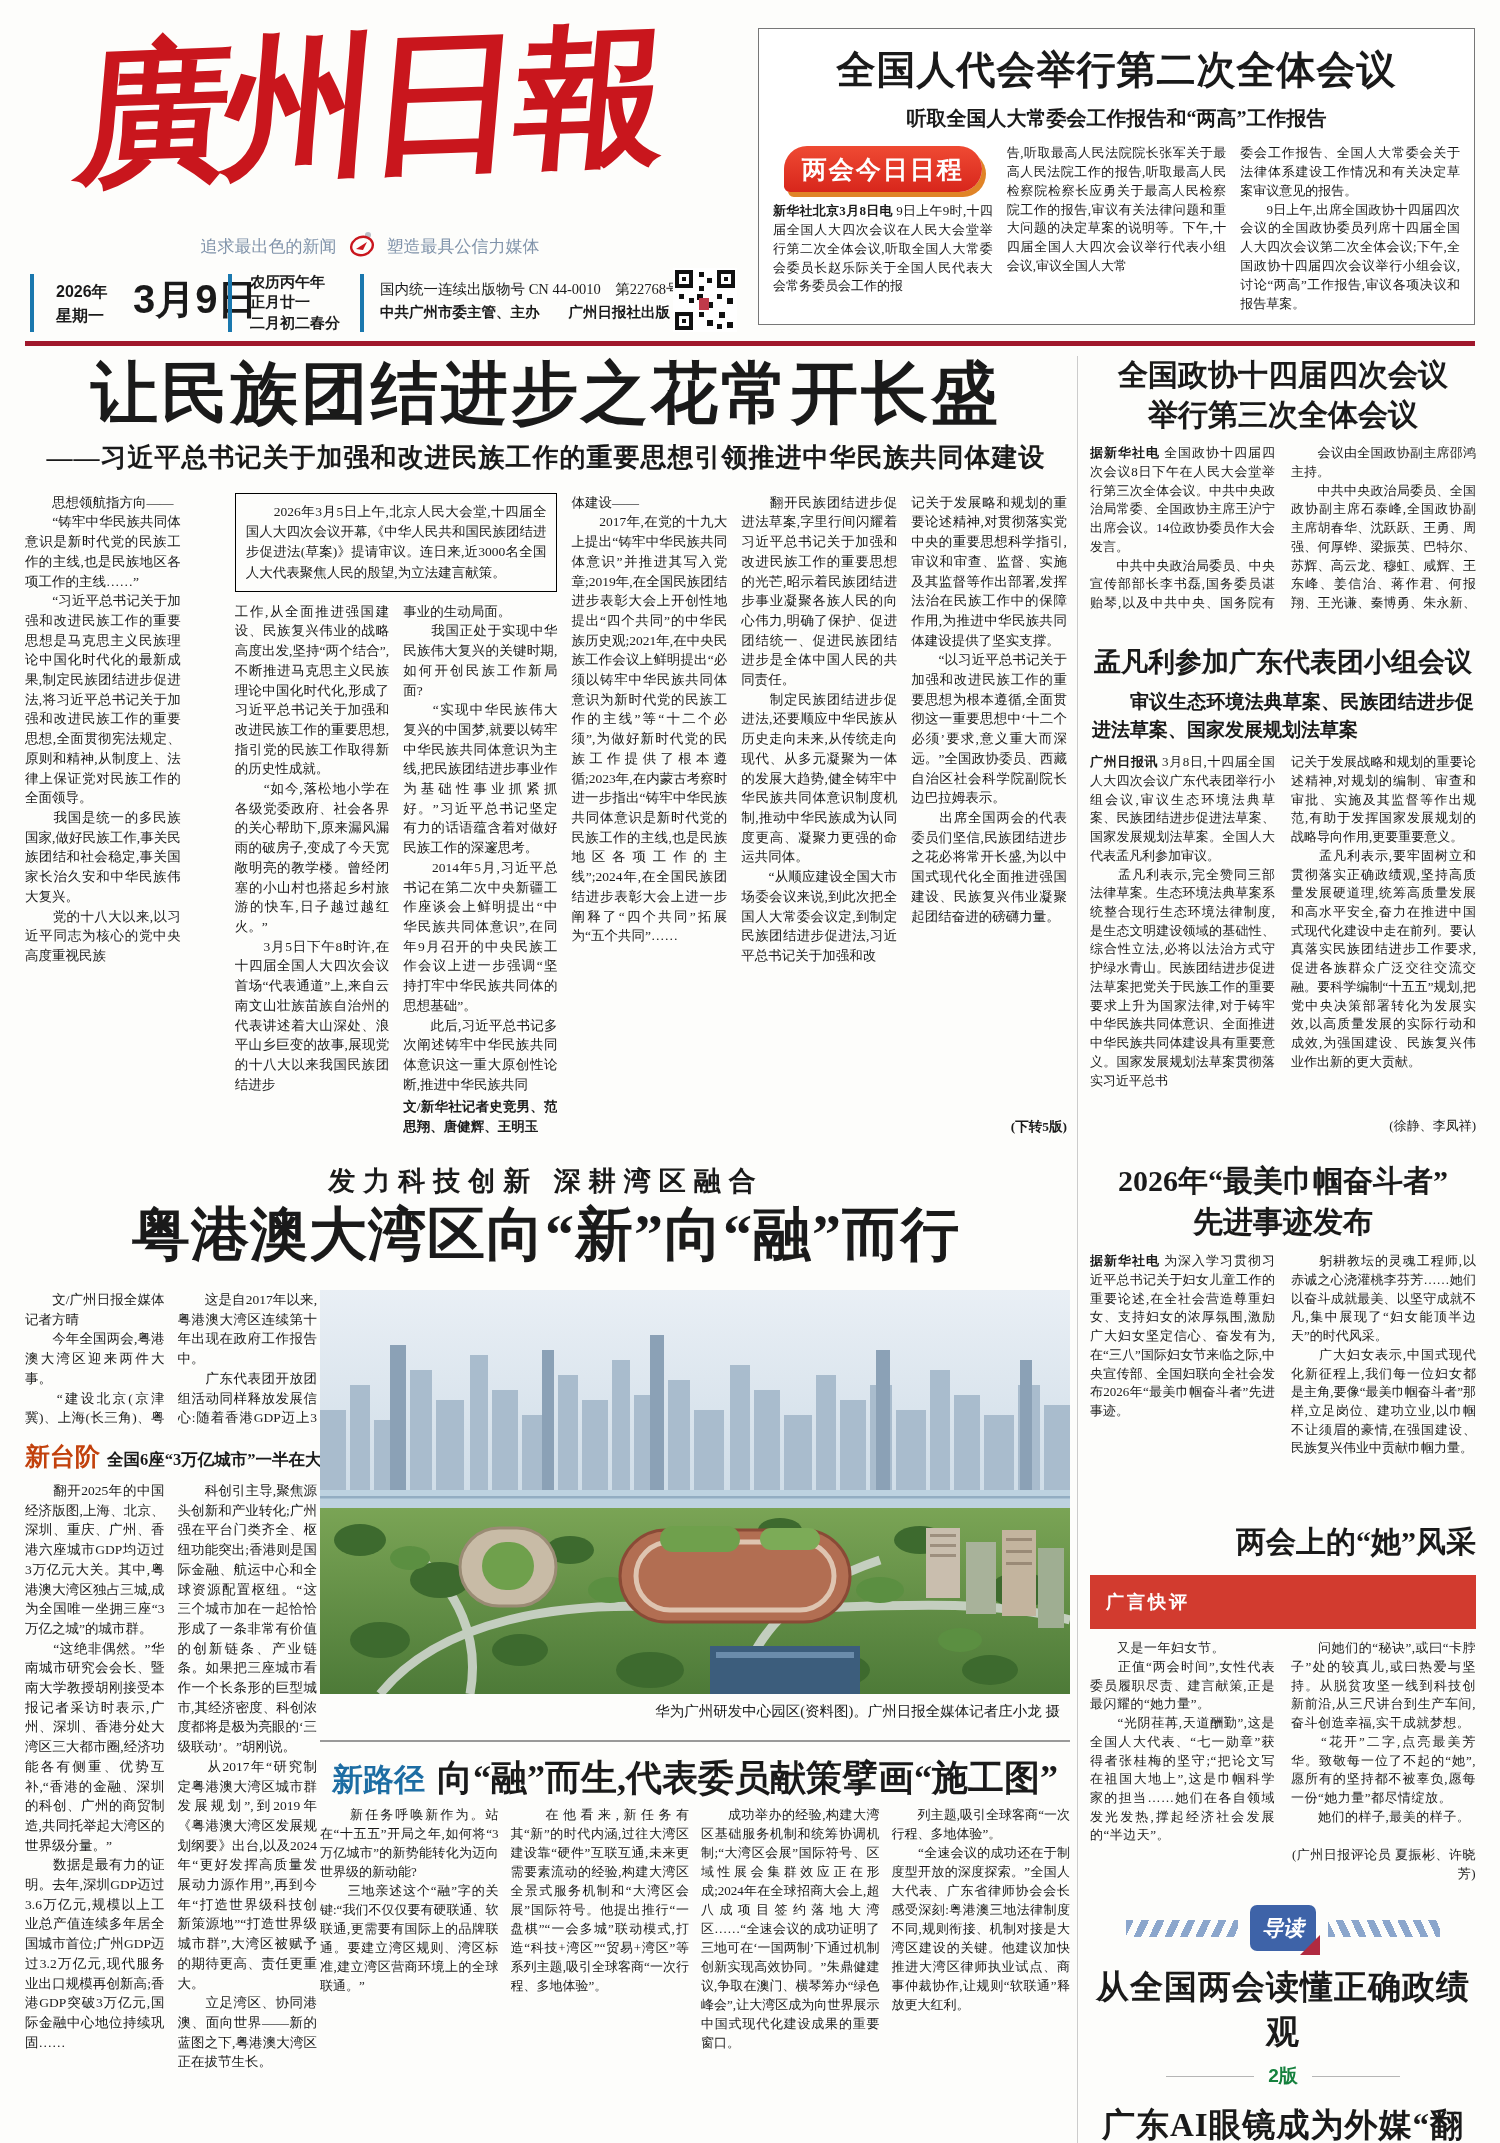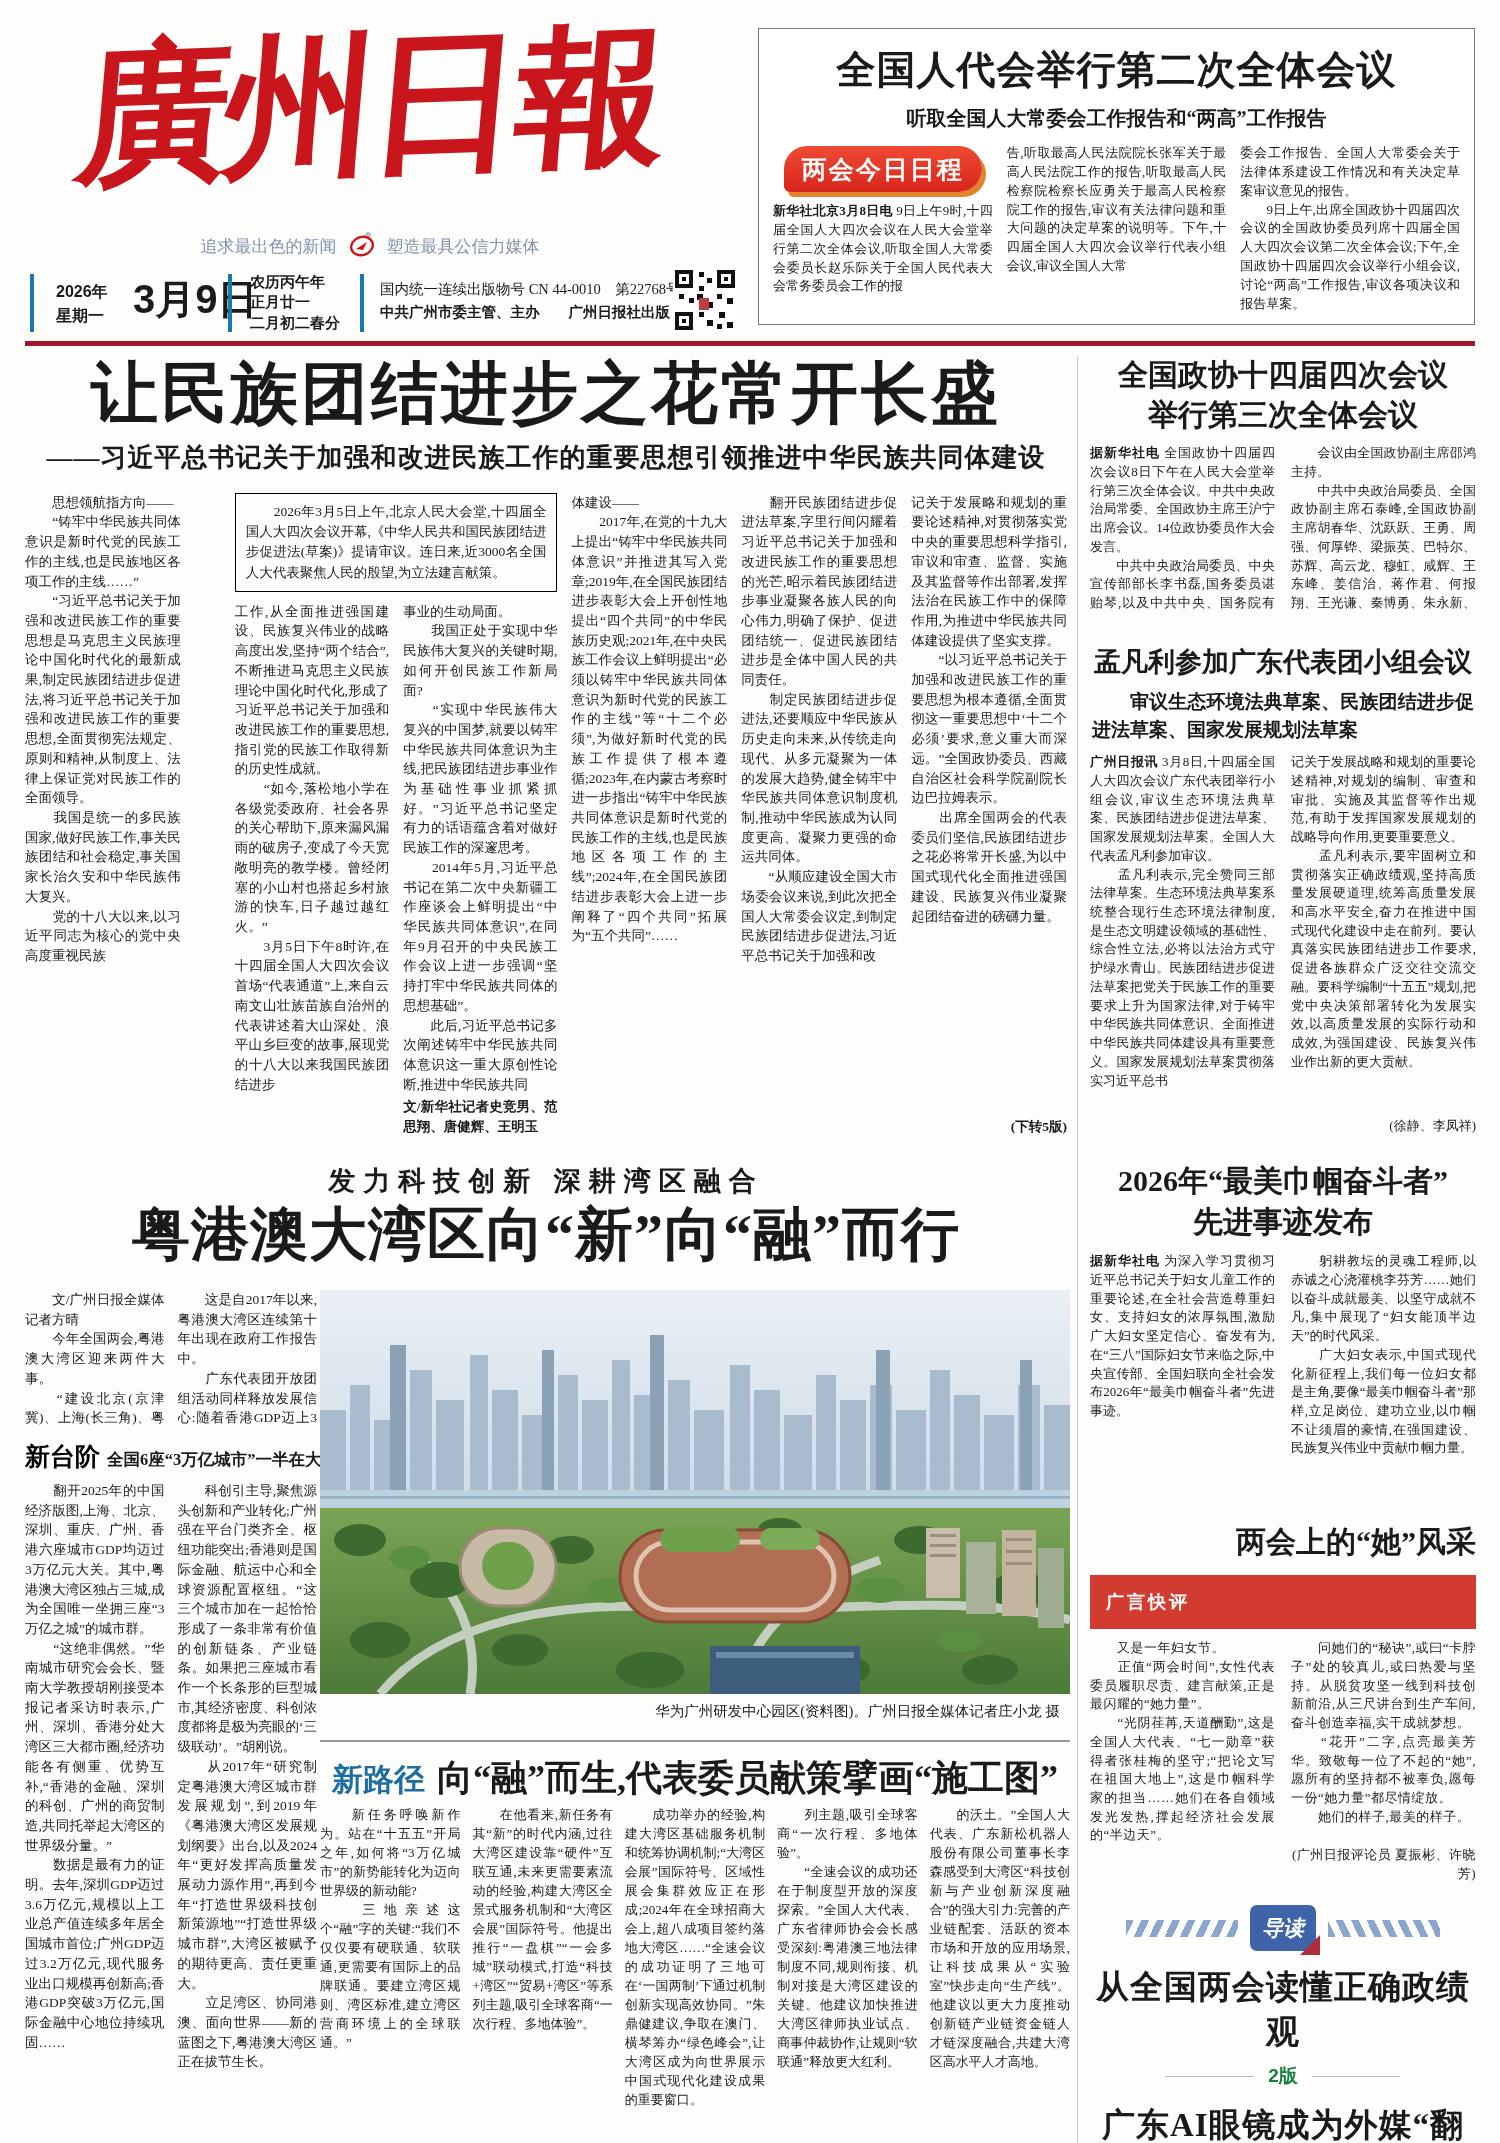--- a/index.html
+++ b/index.html
@@ -46,21 +46,21 @@
   .colflex .grow{flex:1;overflow:hidden;}
   .lead-byline{font-weight:bold;font-size:13.5px;margin-top:4px;}
   .continued{text-align:right;font-size:13.5px;font-weight:bold;margin-top:4px;}
   
   .bay-kicker{position:absolute;left:25px;top:1163px;width:1042px;text-align:center;font-size:27px;font-weight:bold;
         letter-spacing:8px;font-family:"Liberation Sans",sans-serif;}
   .bay-h{position:absolute;left:25px;top:1196px;width:1042px;text-align:center;font-size:58px;font-weight:900;letter-spacing:1px;}
   .bay-left{position:absolute;left:25px;top:1290px;width:292px;height:853px;}
   .bay-intro{display:flex;gap:13px;height:140px;overflow:hidden;}
   .tagrow{display:flex;align-items:baseline;gap:7px;margin:10px 0 8px 0;white-space:nowrap;}
-  .taglabel{color:#000000;font-weight:900;font-size:25px;font-family:"Liberation Sans",sans-serif;}
+  .taglabel{color:#c2410c;font-weight:900;font-size:25px;font-family:"Liberation Sans",sans-serif;}
   .tagtitle{font-weight:bold;font-size:16.5px;}
   .bay-below{display:flex;gap:13px;height:650px;overflow:hidden;}
   .photo{position:absolute;left:320px;top:1290px;width:750px;height:404px;}
   .caption{position:absolute;left:320px;top:1702px;width:750px;font-size:14.5px;text-align:right;padding-right:10px;box-sizing:border-box;}
   .photoline{position:absolute;left:320px;top:1740px;width:750px;height:2px;background:#999;}
   .newpath{position:absolute;left:320px;top:1754px;width:750px;display:flex;justify-content:center;align-items:baseline;gap:12px;}
   .np-label{color:#1d6da3;font-weight:900;font-size:31px;font-family:"Liberation Sans",sans-serif;}
   .np-title{font-weight:900;font-size:36px;}
   .bay-cols{position:absolute;left:320px;top:1806px;width:750px;height:330px;display:flex;gap:12px;overflow:hidden;}
   .bay-cols .col{font-size:13px;}
@@ -366,21 +366,20 @@
     <span class="np-label">新路径</span>
     <span class="np-title">向“融”而生,代表委员献策擘画“施工图”</span>
   </div>
   <div class="bay-cols">
     <div class="col">　　新任务呼唤新作为。站在“十五五”开局之年,如何将“3万亿城市”的新势能转化为迈向世界级的新动能?
 　　三地亲述这个“融”字的关键:“我们不仅仅要有硬联通、软联通,更需要有国际上的品牌联通。要建立湾区规则、湾区标准,建立湾区营商环境上的全球联通。”</div>
     <div class="col">　　在他看来,新任务有其“新”的时代内涵,过往大湾区建设靠“硬件”互联互通,未来更需要素流动的经验,构建大湾区全景式服务机制和“大湾区会展”国际符号。他提出推行“一盘棋”“一会多城”联动模式,打造“科技+湾区”“贸易+湾区”等系列主题,吸引全球客商“一次行程、多地体验”。</div>
     <div class="col">　　成功举办的经验,构建大湾区基础服务机制和统筹协调机制;“大湾区会展”国际符号、区域性展会集群效应正在形成;2024年在全球招商大会上,超八成项目签约落地大湾区……“全速会议的成功证明了三地可在‘一国两制’下通过机制创新实现高效协同。”朱鼎健建议,争取在澳门、横琴筹办“绿色峰会”,让大湾区成为向世界展示中国式现代化建设成果的重要窗口。</div>
     <div class="col">　　列主题,吸引全球客商“一次行程、多地体验”。
 　　“全速会议的成功还在于制度型开放的深度探索。”全国人大代表、广东省律师协会会长感受深刻:粤港澳三地法律制度不同,规则衔接、机制对接是大湾区建设的关键。他建议加快推进大湾区律师执业试点、商事仲裁协作,让规则“软联通”释放更大红利。</div>
-    <div class="col">　　的沃土。”全国人大代表、广东新松机器人股份有限公司董事长李森感受到大湾区“科技创新与产业创新深度融合”的强大引力:完善的产业链配套、活跃的资本市场和开放的应用场景,让科技成果从“实验室”快步走向“生产线”。他建议以更大力度推动创新链产业链资金链人才链深度融合,共建大湾区高水平人才高地。</div>
   </div>
 
   <div class="rail">
 
     <div class="rail-h2">
       <div>全国政协十四届四次会议</div>
         <div>举行第三次全体会议</div>
     </div>
     <div class="rail-cols cppcc-cols">
       <div><b>据新华社电</b><span>  全国政协十四届四次会议8日下午在人民大会堂举行第三次全体会议。中共中央政治局常委、全国政协主席王沪宁出席会议。14位政协委员作大会发言。

